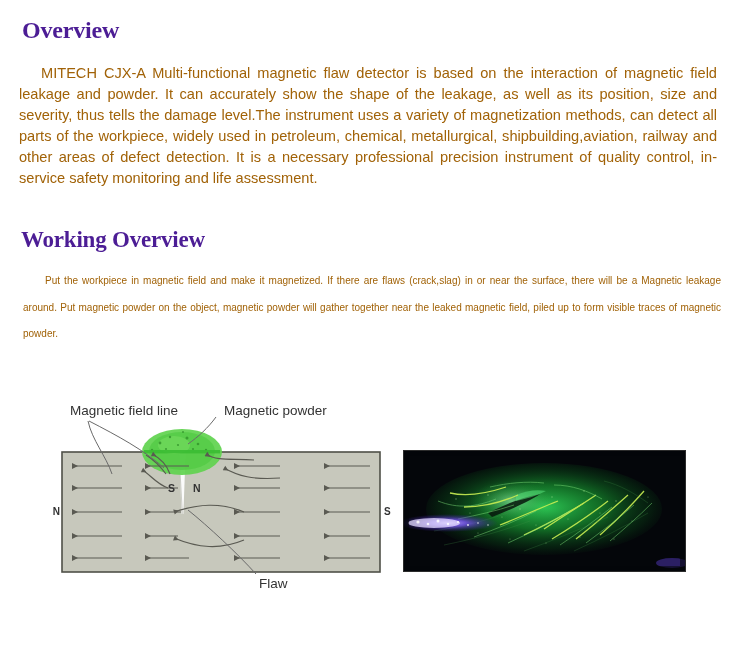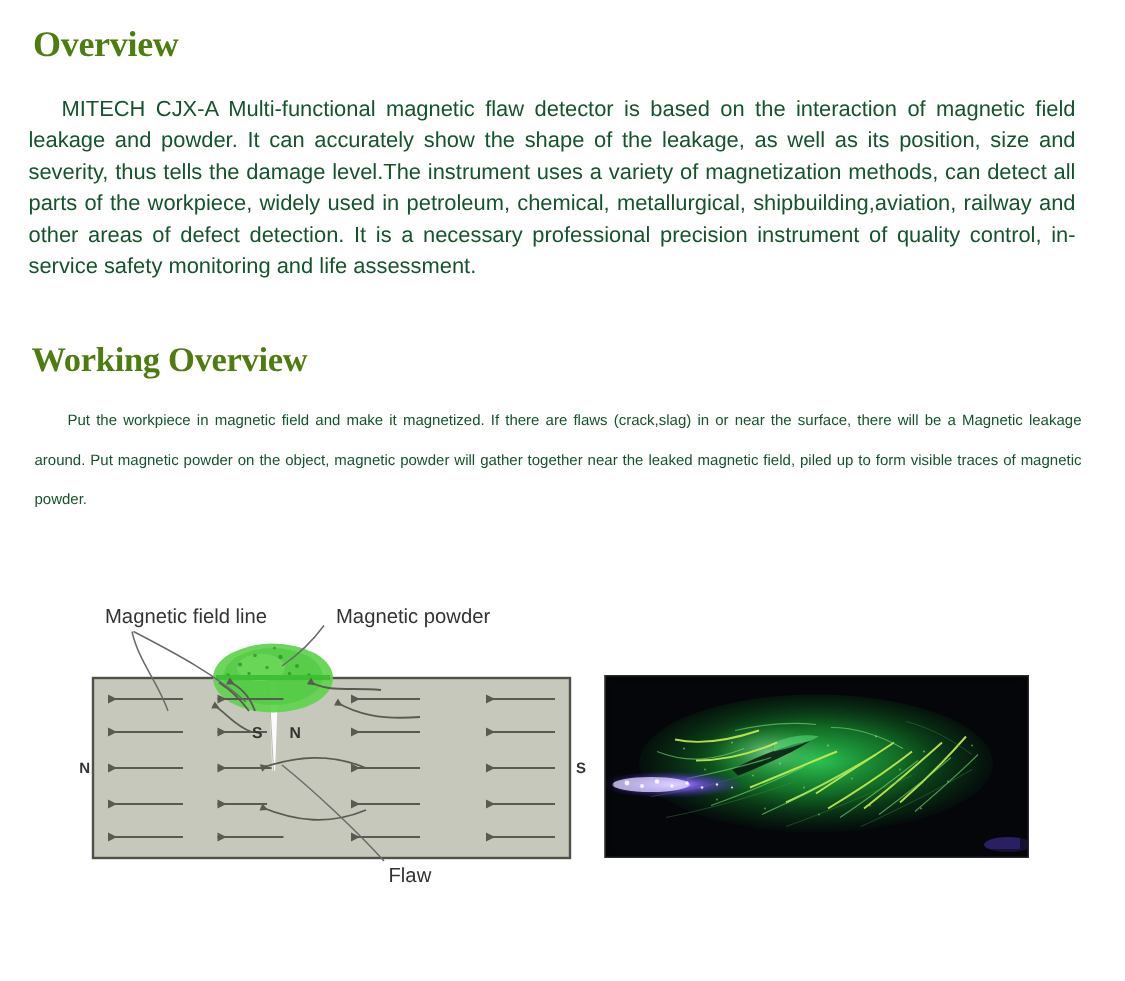--- a/index.html
+++ b/index.html
@@ -23,39 +23,39 @@
     top: 0;
     width: 750px;
     height: 654px;
   }
 
   
   .section-heading {
     position: absolute;
     font-family: "Liberation Serif", serif;
     font-weight: bold;
-    color: #4d7c0f;
+    color: #4c1d95;
     letter-spacing: -0.2px;
     white-space: nowrap;
   }
   #heading-overview {
     left: 22px;
     top: 17px;
     font-size: 24px;
   }
   #heading-working {
     left: 21px;
     top: 227px;
     font-size: 23px;
   }
 
   
   .body-par {
     position: absolute;
-    color: #14532d;
+    color: #a16207;
     font-size: 14.6px;
     line-height: 21px;
     text-align: justify;
     text-justify: inter-word;
     text-indent: 22px;
   }
   #par-overview {
     left: 19px;
     top: 63px;
     width: 698px;

